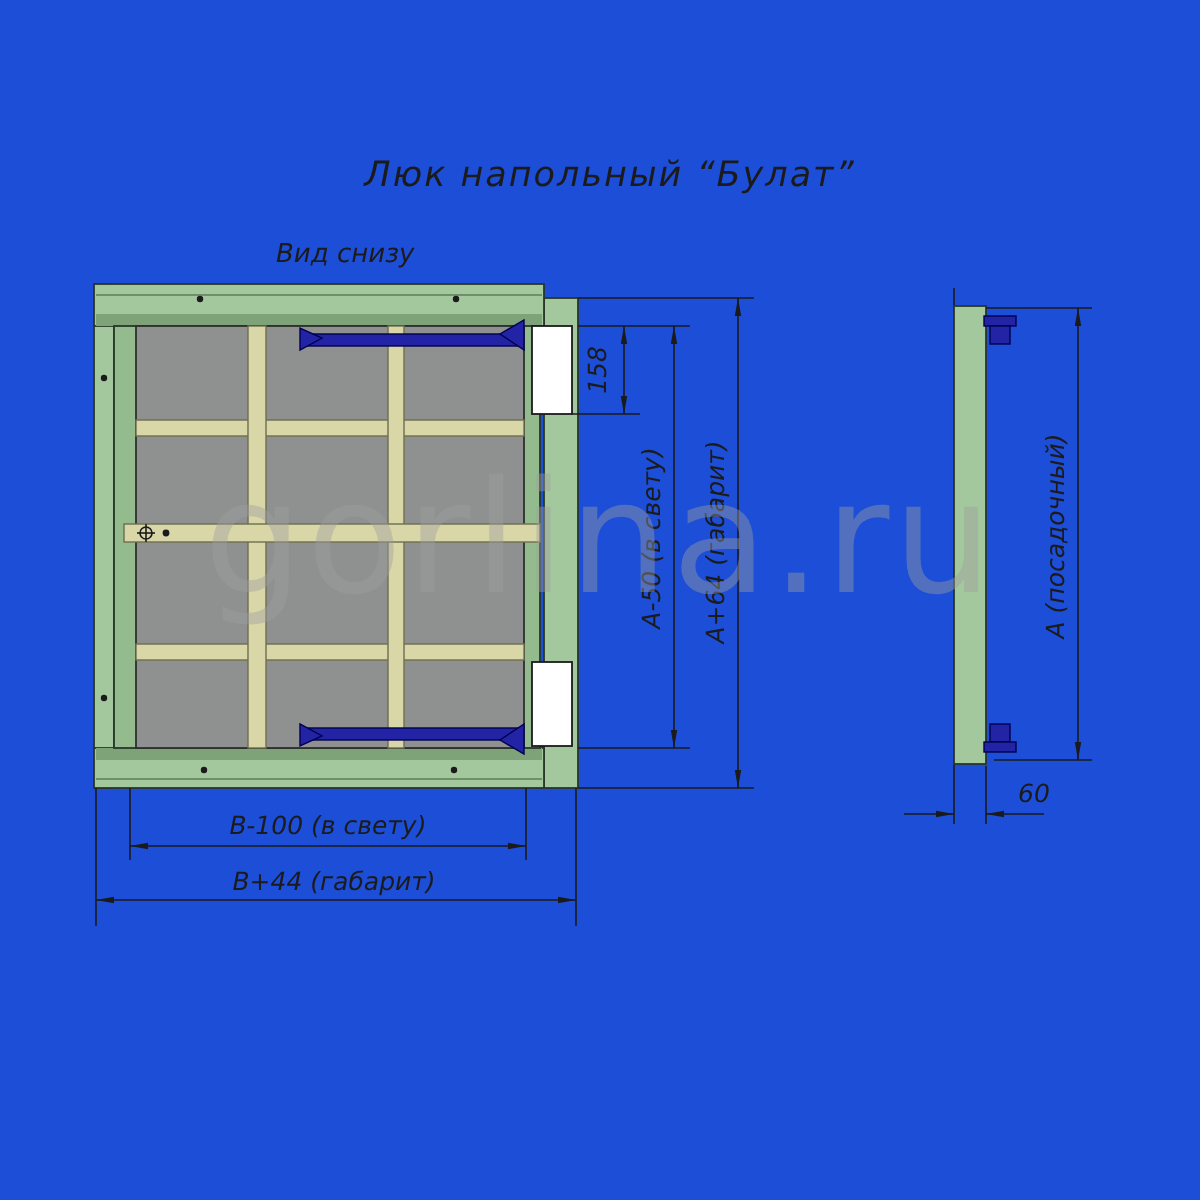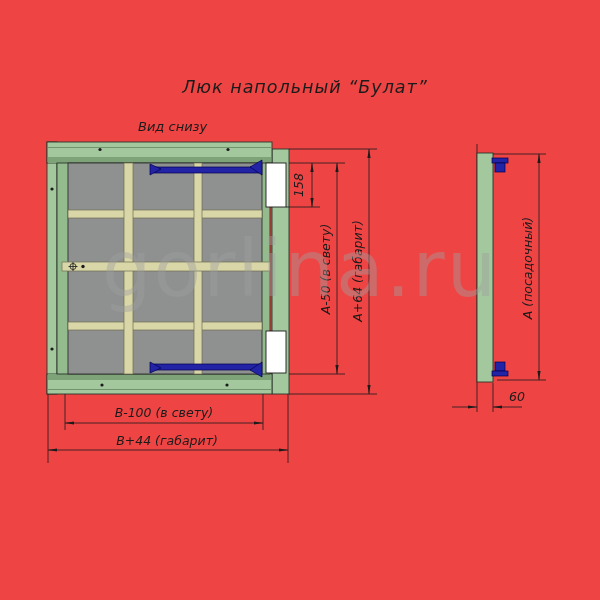--- a/index.html
+++ b/index.html
@@ -1,16 +1,16 @@
 <!DOCTYPE html>
 <html style="--frame_green: #a4c89d; --frame_green_dark: #7fa379; --door_edge_green: #93bb8d; --panel_gray: #8f9090; --stiffener_khaki: #d9d6a8; --hinge_navy: #2323a6; --watermark_gray: #9f9f9f;"><head>
 <meta charset="utf-8">
 <style>
   html,body{margin:0;padding:0;background:#ffffff;}
-  .stage{position:relative;width:600px;height:600px;background:#ef4444;overflow:hidden;
+  .stage{position:relative;width:600px;height:600px;background:#1d4ed8;overflow:hidden;
          font-family:"DejaVu Sans",sans-serif;}
   svg text{font-family:"DejaVu Sans",sans-serif;font-style:italic;fill:#1b1b1b;}
   .ln   {stroke:#1b1b1b;stroke-width:0.8;fill:none;}
   .arw  {fill:#1b1b1b;stroke:none;}
   .green{fill:var(--frame_green);stroke:#2a372a;stroke-width:0.9;}
   .gdark{fill:var(--frame_green_dark);stroke:none;}
   .edge {fill:var(--door_edge_green);stroke:#2a372a;stroke-width:0.9;}
   .gray {fill:var(--panel_gray);stroke:#2f2f2f;stroke-width:0.9;}
   .khaki{fill:var(--stiffener_khaki);stroke:#6e6e50;stroke-width:0.7;}
   .navy {fill:var(--hinge_navy);stroke:#000050;stroke-width:0.7;}

